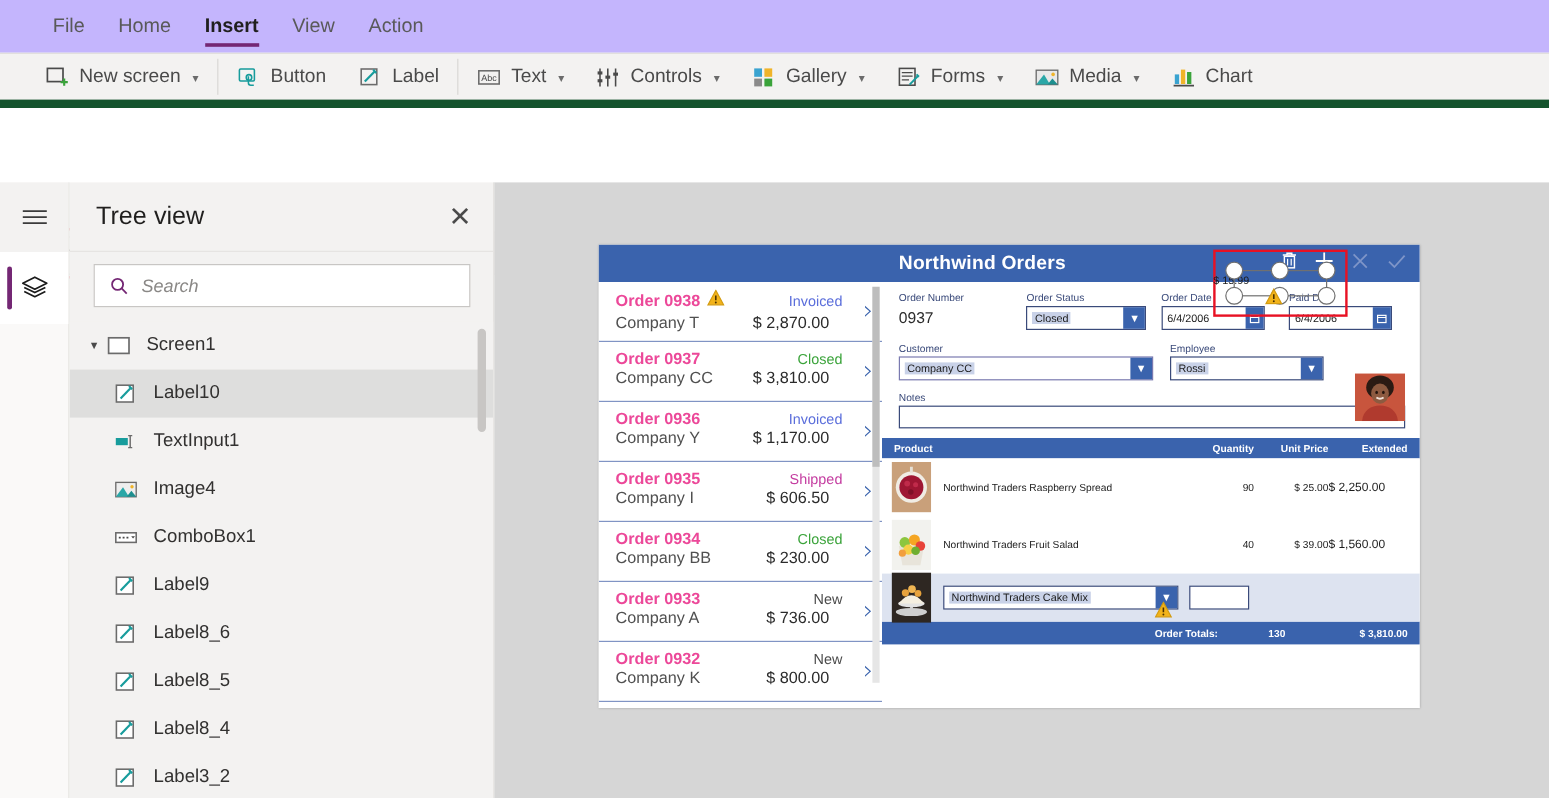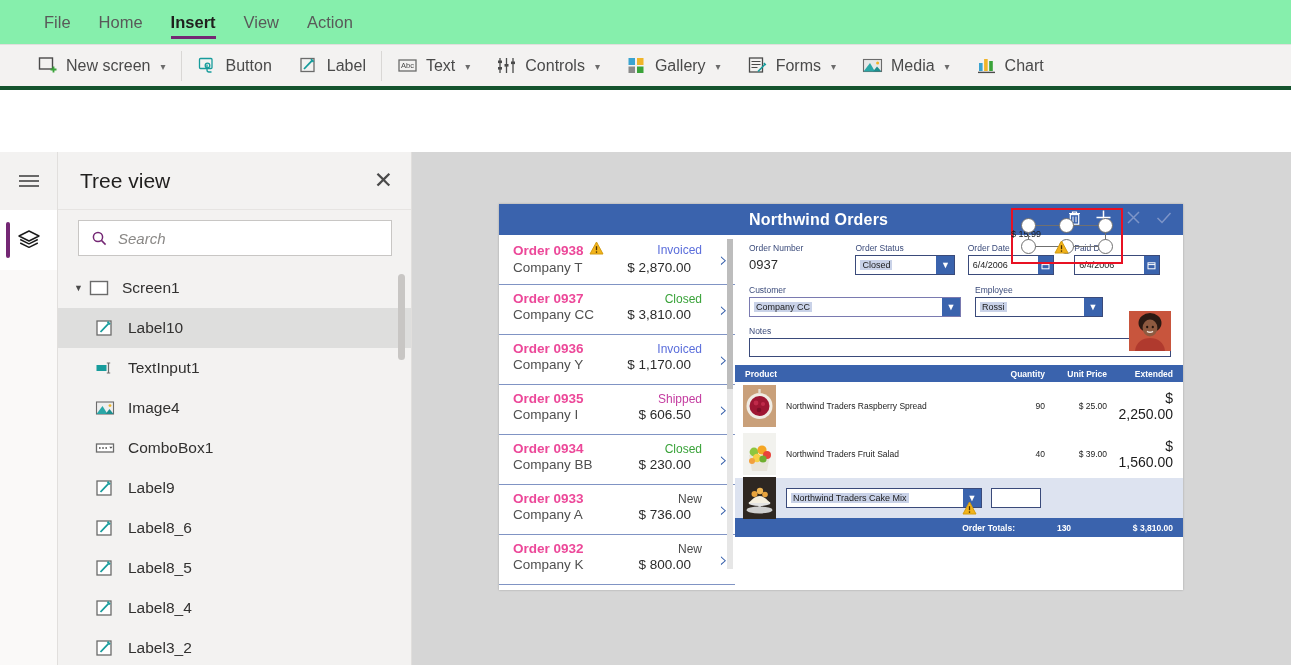--- a/index.html
+++ b/index.html
@@ -6,35 +6,35 @@
   html,body { width:1291px; height:665px; overflow:hidden; }
   body {
     font-family: "Liberation Sans", sans-serif;
     background:#ffffff;
     color:#333;
     -webkit-font-smoothing:antialiased;
   }
   #app { position:relative; width:1291px; height:665px; }
 
   
-  .menubar { position:absolute; left:0; top:0; width:1291px; height:44px; background:#86efac; }
+  .menubar { position:absolute; left:0; top:0; width:1291px; height:44px; background:#c4b5fd; }
   .menubar .tabs { display:flex; align-items:center; height:44px; padding-left:30px; gap:0; }
   .menu-tab {
     position:relative; font-size:16.5px; color:#595959; padding:0 14px;
     height:44px; line-height:44px; cursor:pointer; white-space:nowrap;
   }
   .menu-tab.active { color:#201f1e; font-weight:bold; }
   .menu-tab.active::after {
     content:""; position:absolute; left:14px; right:14px; bottom:5px;
     height:3px; background:#742774;
   }
 
   
   .ribbon { position:absolute; left:0; top:44px; width:1291px; height:46px;
-            background:#f3f2f1; border-top:1px solid #e1dfdd; border-bottom:4px solid #14532d;
+            background:#f3f2f1; border-top:1px solid #e1dfdd; border-bottom:7px solid #14532d;
             display:flex; align-items:center; padding-left:24px; overflow:hidden; }
   .ribbon-item { display:flex; align-items:center; gap:8px; height:46px; padding:0 13px;
                  font-size:16px; color:#4a4a4a; cursor:pointer; white-space:nowrap; }
   .ribbon-sep { width:1px; height:30px; background:#d9d7d5; margin:0 2px; flex:none; }
   .chev { font-size:10px; color:#6b6b6b; margin-left:2px; transform:translateY(1px); }
   .ic { width:21px; height:21px; flex:none; display:block; }
 
   
   .formula-row { position:absolute; left:0; top:90px; width:1291px; height:62px; background:#fff; }
   .prop-wrap { position:absolute; left:33px; top:100px; width:286px; height:42px;
@@ -137,21 +137,21 @@
              color:#fff; font-size:8.5px; font-weight:bold; padding:0 10px 0 10px; }
   .ptbl-hd .c1 { flex:1; }
   .ptbl-hd .c2 { width:56px; text-align:right; }
   .ptbl-hd .c3 { width:62px; text-align:right; }
   .ptbl-hd .c4 { width:66px; text-align:right; }
   .prow { display:flex; align-items:center; height:48px; padding:0 10px 0 8px; background:#fff; }
   .pthumb { width:33px; height:42px; flex:none; border-radius:1px; }
   .pname { flex:1; font-size:8.5px; color:#1b1b1b; padding-left:10px; }
   .pqty  { width:56px; text-align:right; font-size:8.5px; color:#1b1b1b; }
   .pup   { width:62px; text-align:right; font-size:8.5px; color:#1b1b1b; }
-  .pext  { width:66px; text-align:right; font-size:14px; color:#1b1b1b; }
+  .pext  { width:66px; font-size:10px; color:#1b1b1b; }
 
   .lastrow { position:relative; display:flex; align-items:center; height:40px;
              padding:0 10px 0 8px; background:#dde3f0; }
   .totals { height:19px; background:#3a63ad; display:flex; align-items:center;
             color:#fff; font-size:8.5px; font-weight:bold; padding:0 10px; }
   .totals .t1 { flex:1; text-align:right; padding-right:6px; }
   .totals .t2 { width:86px; text-align:center; }
   .totals .t3 { width:66px; text-align:right; }
 
   .selbox { position:absolute; border:2px solid #e81123; }

